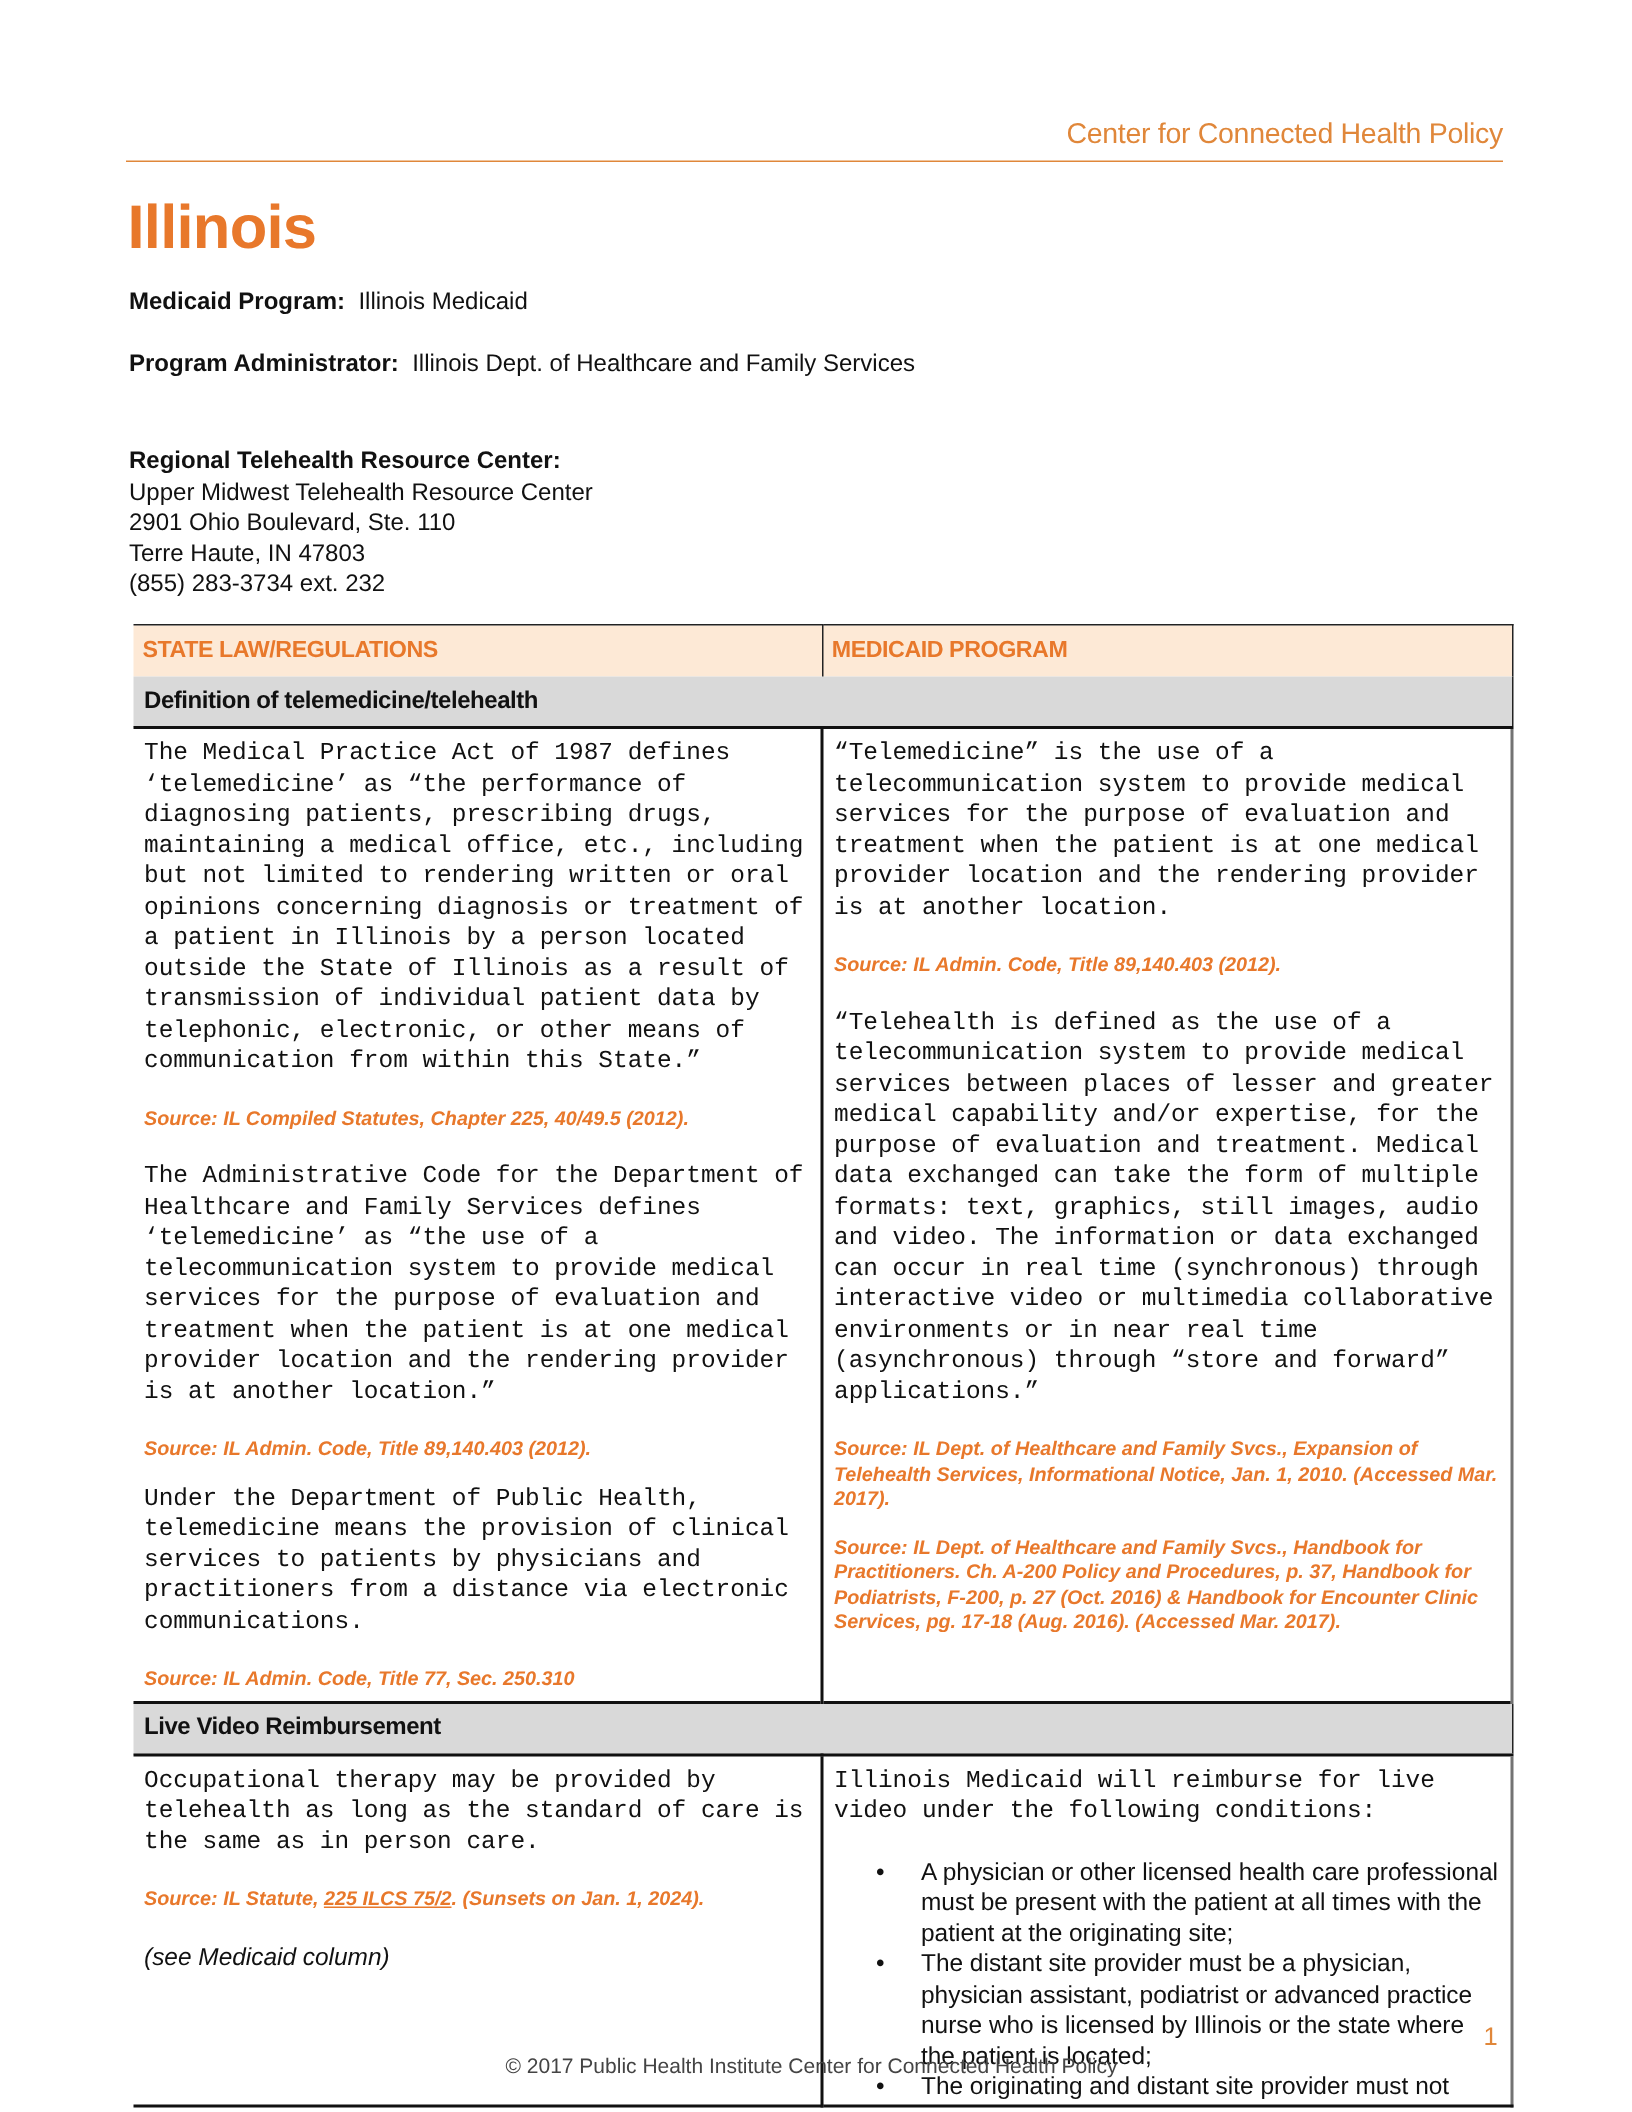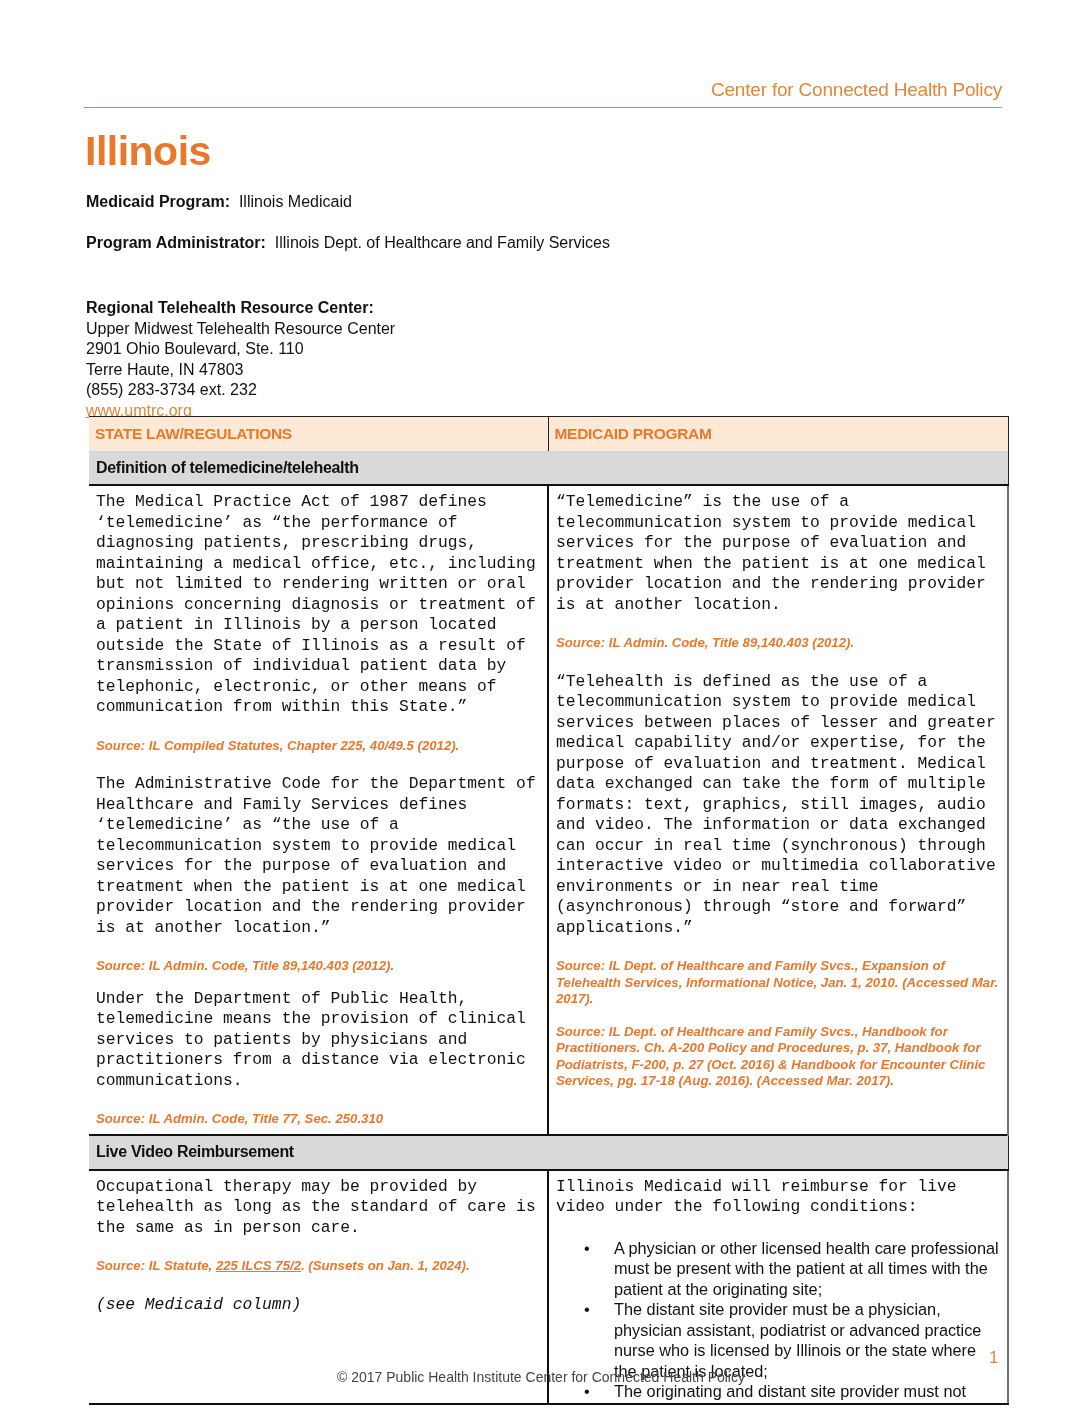--- a/index.html
+++ b/index.html
@@ -48,21 +48,21 @@
     border-right: 2px solid #737373;
   }
   .content-row td.left { border-right: 2px solid #111; }
   .content-row.last td { border-bottom: 2px solid #111; }
   .para { margin: 0 0 20px 0; font-family: Liberation Mono, monospace; }
   .src {
     color: #e8782b; font-style: italic; font-weight: bold; font-size: 13.2px;
     line-height: 16.5px; margin: 0 0 20px 0;
   }
   .src a { color: #e8782b; text-decoration: underline; }
-  .note { font-style: italic; margin: 0; font-family: Liberation Mono, monospace; }
+  .note { font-style: italic; margin: 0; }
   ul.bullets { margin: 0; padding: 0 0 0 58px; list-style: none; }
   ul.bullets li { position: relative; margin: 0; }
   ul.bullets li::before {
     content: "\2022"; position: absolute; left: -30px; top: 0;
   }
 
   .page-number {
     position: absolute; left: 989px; top: 1348px; font-size: 17px; color: #e0873a;
   }
   .copyright {
@@ -87,21 +87,20 @@
   <b>Program Administrator:</b>&nbsp;
   <span>Illinois Dept. of Healthcare and Family Services</span>
 </div>
 
 <div class="rtrc">
   <span class="label">Regional Telehealth Resource Center:</span>
   <span class="line">Upper Midwest Telehealth Resource Center</span>
   <span class="line">2901 Ohio Boulevard, Ste. 110</span>
   <span class="line">Terre Haute, IN 47803</span>
   <span class="line">(855) 283-3734 ext. 232</span>
-  <a class="line">www.umtrc.org</a>
 </div>
 
 <table class="policy">
   <colgroup>
       <col class="c1">
       <col class="c2">
     </colgroup>
   <tbody>
       <tr class="th-row">
     <td>STATE LAW/REGULATIONS</td>

